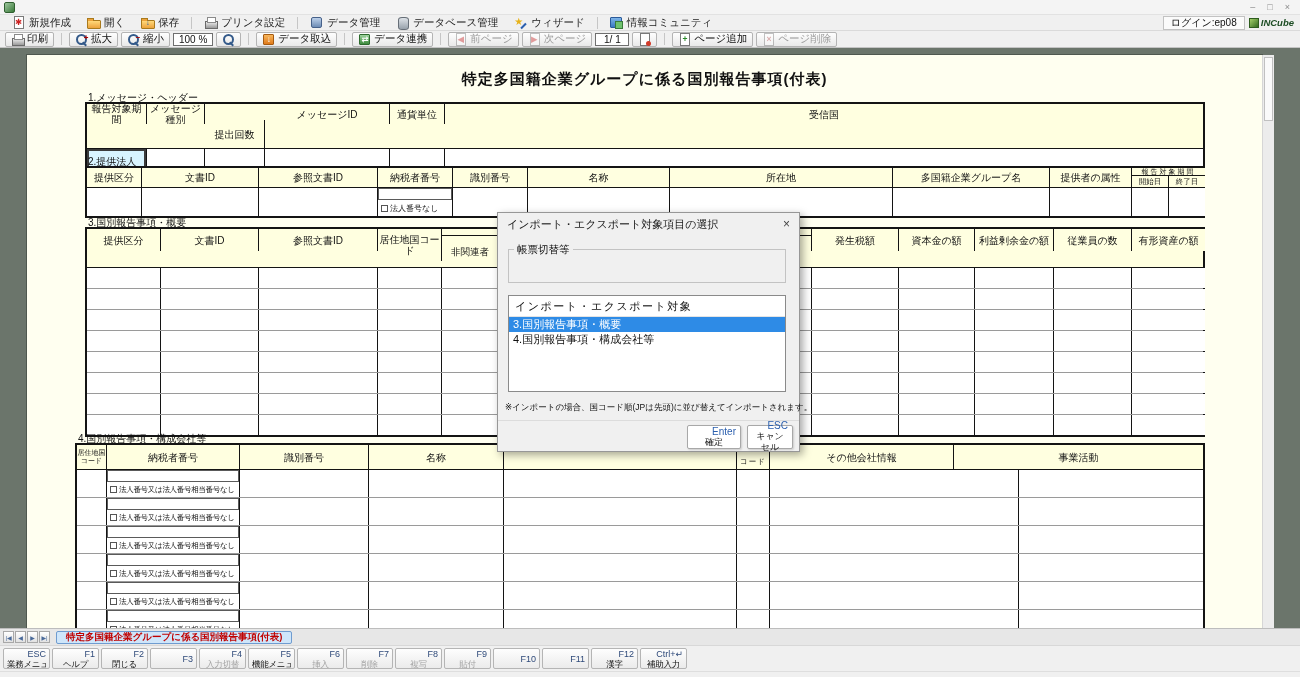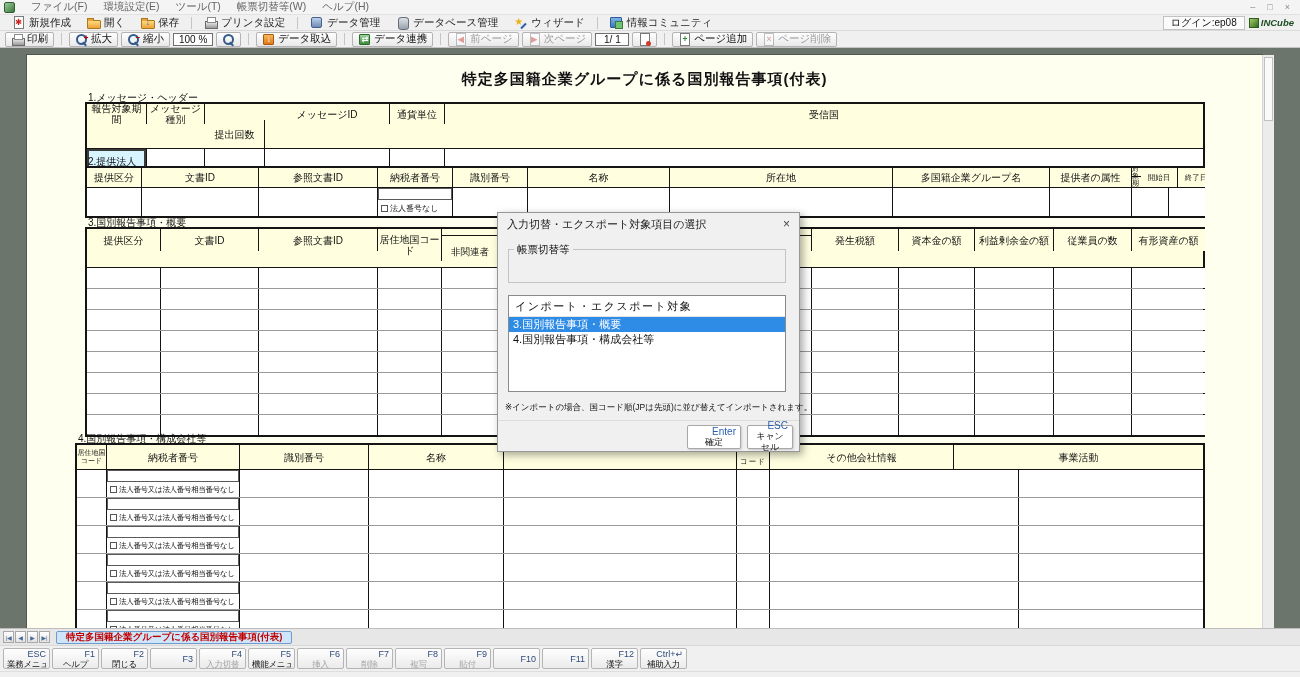--- a/index.html
+++ b/index.html
@@ -60,21 +60,21 @@
   .sec-label{position:absolute;font-size:10px;color:#111;white-space:nowrap;}
 
   .tbl{position:absolute;background:#fff;border:2px solid #141414;}
   .hrow{display:flex;border-bottom:1px solid #141414;background:#ffffe0;}
   .hc{flex:none;border-right:1px solid #141414;display:flex;align-items:center;justify-content:center;text-align:center;
       font-size:10px;background:#ffffe0;overflow:hidden;white-space:pre-line;line-height:11px;}
   .hc:last-child{border-right:none;}
   .hc.split{flex-direction:column;align-items:stretch;justify-content:flex-start;padding:0;}
   .split-top{height:7px;border-bottom:1px solid #141414;}
   .split-bot{flex:1;display:flex;align-items:center;justify-content:center;font-size:9.5px;}
-  .hc.group{flex-direction:row;align-items:stretch;justify-content:flex-start;padding:0;}
+  .hc.group{flex-direction:column;align-items:stretch;justify-content:flex-start;padding:0;}
   .grp-title{height:9px;border-bottom:1px solid #141414;font-size:7px;display:flex;align-items:center;justify-content:center;letter-spacing:2px;line-height:7px;}
   .grp-cells{flex:1;display:flex;}
   .grp-cells div{flex:none;display:flex;align-items:center;justify-content:center;font-size:7.5px;}
   .grp-cells div:first-child{border-right:1px solid #141414;}
   .drow{display:flex;border-bottom:1px solid #9a9a9a;background:#fff;}
   .drow:last-child{border-bottom:none;}
   .dc{flex:none;border-right:1px solid #141414;background:#fff;overflow:hidden;}
   .dc:last-child{border-right:none;}
   .dc.focus{background:#d8f4ff;box-shadow:inset 0 0 0 2px #3c3c3c;}
   .subcell{display:flex;flex-direction:column;height:100%;}
@@ -126,27 +126,20 @@
   .fn-btn.disabled .fn-lbl{color:#a3a3a3;}
   .statusbar{position:absolute;top:671px;left:0;width:1300px;height:6px;background:#f0f0f0;border-top:1px solid #dedede;}
 </style>
 </head>
 <body>
 
 <div class="app">
 
   <div class="menubar">
     <div class="app-icon"></div>
-    <span id="menu-items" style="display: flex; gap: 16px;">
-        <span class="menu-item">ファイル(F)</span>
-        <span class="menu-item">環境設定(E)</span>
-        <span class="menu-item">ツール(T)</span>
-        <span class="menu-item">帳票切替等(W)</span>
-        <span class="menu-item">ヘルプ(H)</span>
-      </span>
     <div class="win-controls">
       <span>–</span>
       <span>□</span>
       <span>×</span>
     </div>
   </div>
 
   <div class="toolbar1" id="toolbar1">
       <div class="tb-btn">
         <span class="icn i-doc">
@@ -582,21 +575,21 @@
             <div class="dc" style="width: 184px; height: 27px;"></div>
           </div>
         </div>
     </div>
     <div class="vscroll">
         <div class="thumb"></div>
       </div>
 
     <div class="dialog">
       <div class="dlg-title">
-        <span>入力切替・エクスポート対象項目の選択</span>
+        <span>インポート・エクスポート対象項目の選択</span>
         <span class="dlg-close">×</span>
       </div>
       <div class="fieldset">
         <div class="legend">帳票切替等</div>
       </div>
       <div class="listbox">
         <div class="list-header">インポート・エクスポート対象</div>
         <div id="list-items">
             <div class="list-item sel">3.国別報告事項・概要</div>
             <div class="list-item">4.国別報告事項・構成会社等</div>

